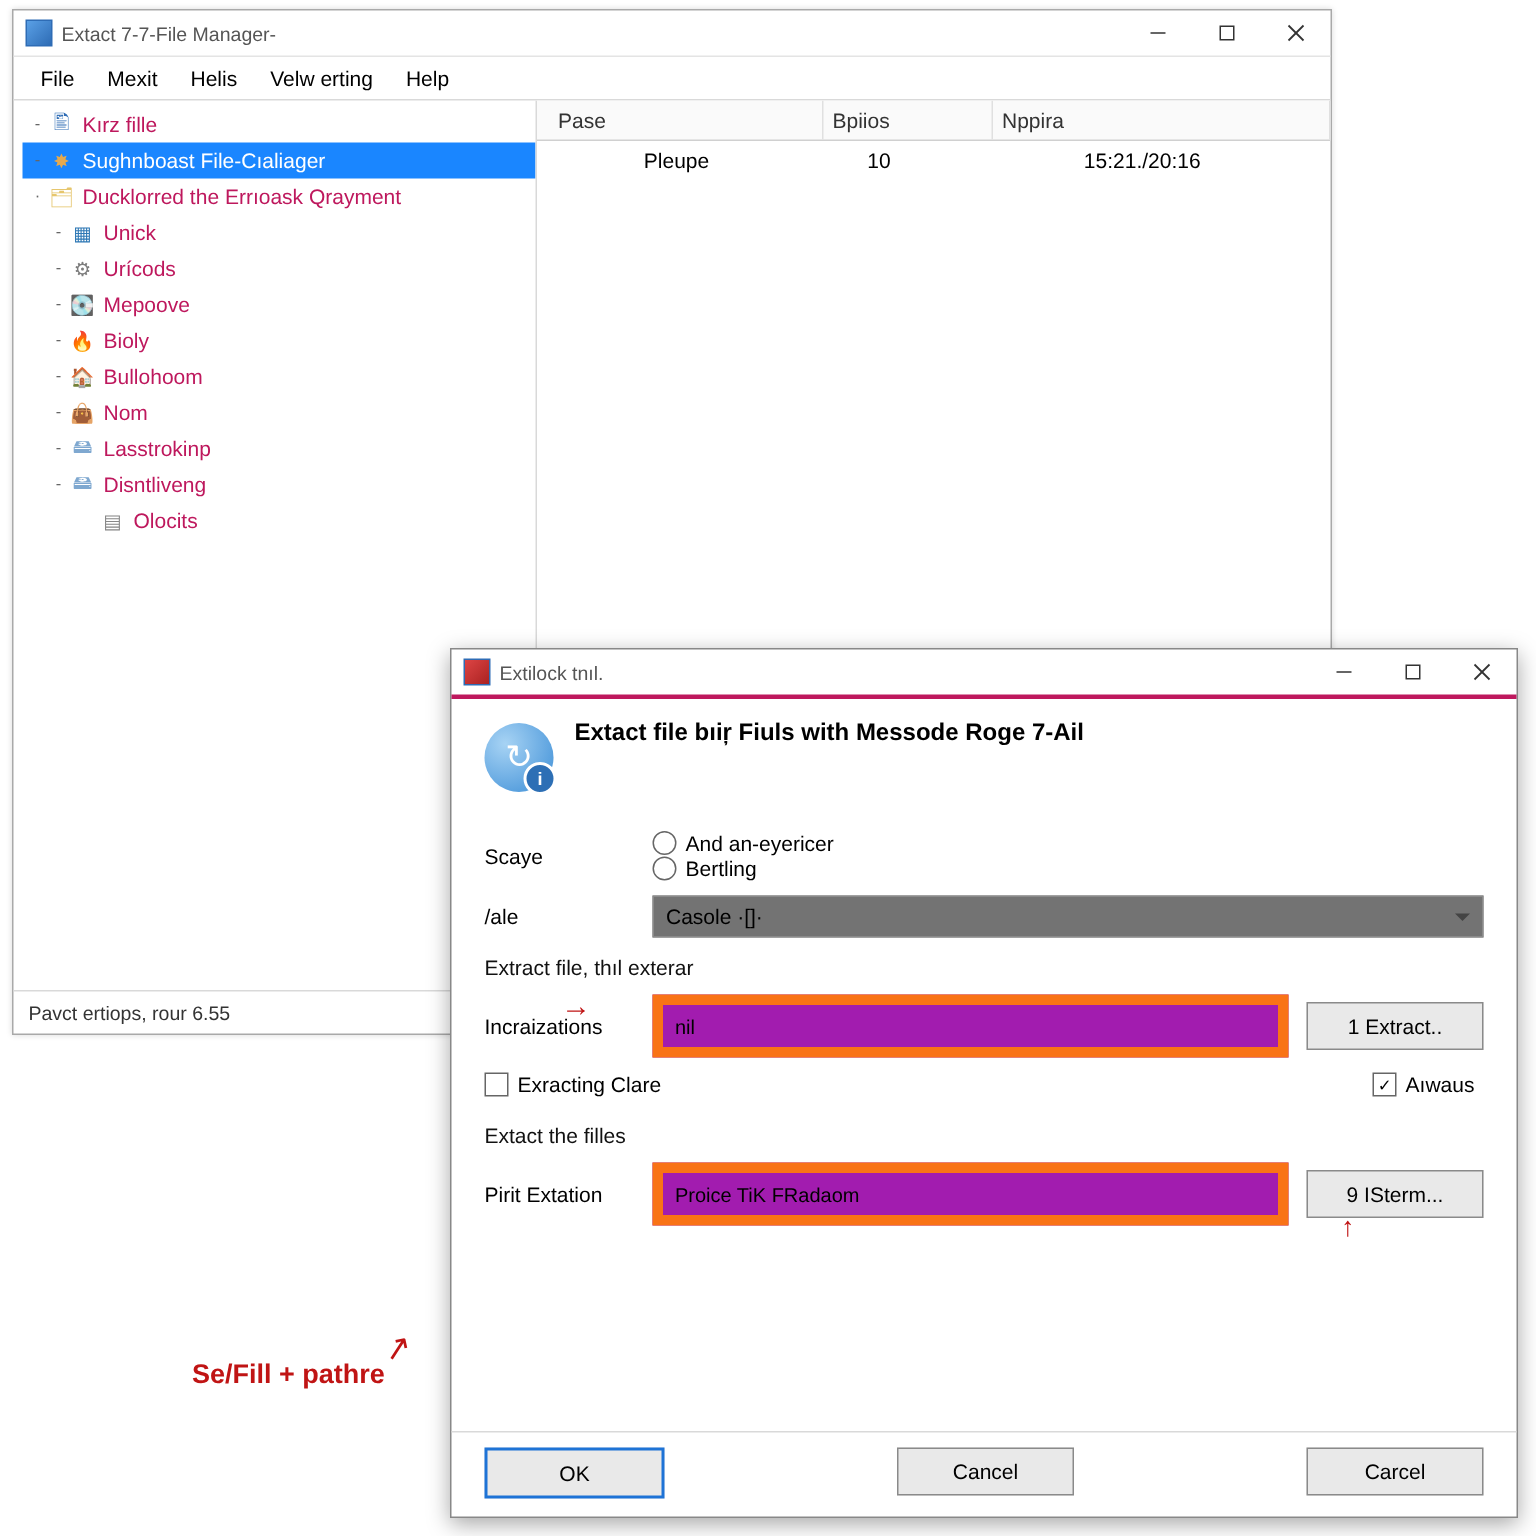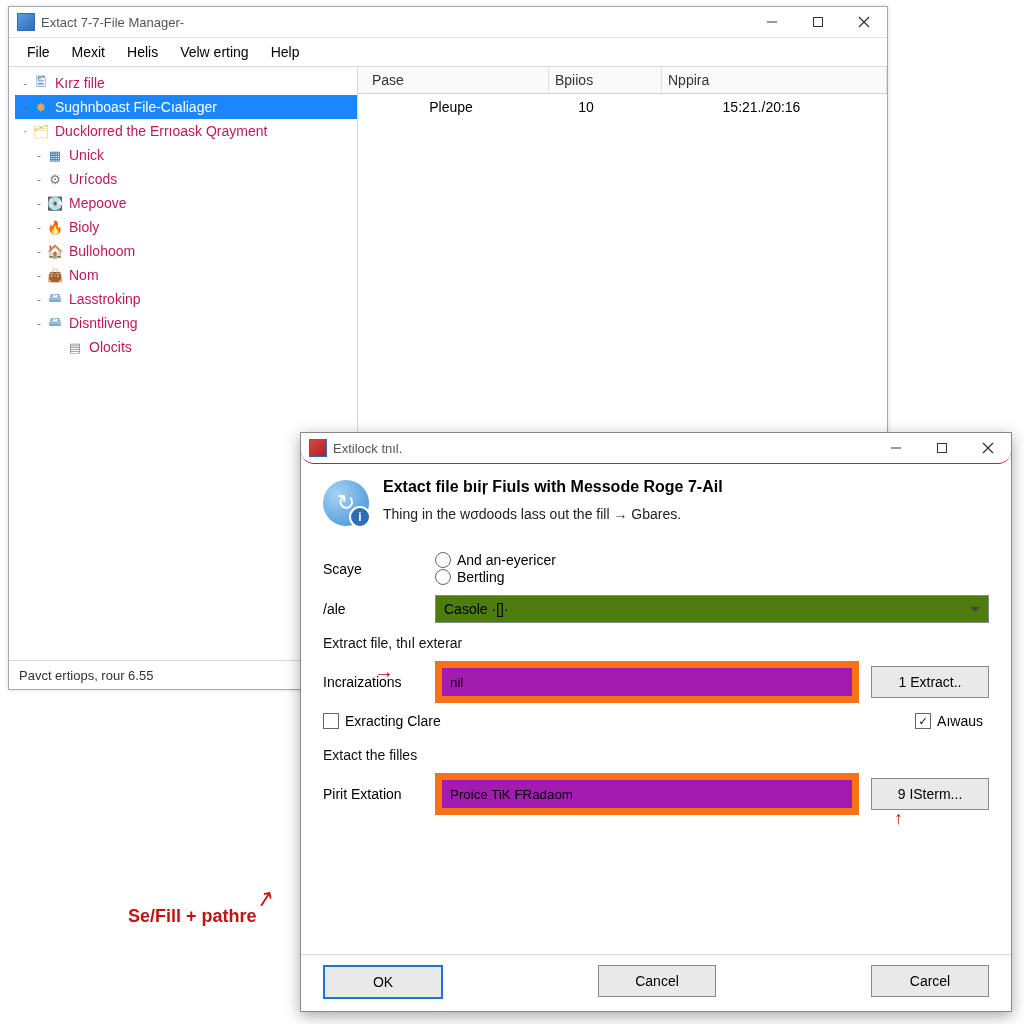--- a/index.html
+++ b/index.html
@@ -179,21 +179,21 @@
     left: 300px;
     top: 432px;
     width: 710px;
     height: 578px;
     background: #fff;
     border: 1px solid #888;
     box-shadow: 0 4px 14px rgba(0,0,0,.35);
     display: flex;
     flex-direction: column;
   }
-  .dialog-window .titlebar { border-bottom: 1px solid #be185d; border-radius: 13px; }
+  .dialog-window .titlebar { border-bottom: 3px solid #be185d; }
 
   .dialog-body {
     flex: 1;
     padding: 14px 22px 0 22px;
     display: flex;
     flex-direction: column;
     gap: 10px;
     position: relative;
   }
   .dialog-header-row {
@@ -237,21 +237,21 @@
   .radio-stack { display:flex; flex-direction:column; gap:1px; }
   .radio-opt { display:flex; align-items:center; gap:6px; }
   .radio-dot {
     width:14px;height:14px;border:1px solid #666;border-radius:50%;
     display:inline-block;
   }
   .combo {
     flex:1;
     height:26px;
     border:1px solid #8a8a8a;
-    background:#4d7c0f;
+    background:#737373;
     display:flex;align-items:center;
     padding:0 8px;
     position:relative;
   }
   .combo::after{
     content:"";
     position:absolute;right:8px;top:50%;
     border:5px solid transparent;border-top-color:#444;
     transform:translateY(-2px);
   }
@@ -448,21 +448,20 @@
         </svg>
     </span>
   </div>
 
   <div class="dialog-body">
 
     <div class="dialog-header-row">
       <div class="dialog-big-icon">↻</div>
       <div style="flex:1;">
         <div class="dialog-heading">Extact file bıiŗ Fiuls with Messode Roge 7-Ail</div>
-        <div class="dialog-sub">Thing in the wσdoods lass out the fill → Gbares.</div>
       </div>
     </div>
 
     <div class="form-row" style="margin-top:6px;">
       <span class="lbl">Scaye</span>
       <div class="radio-stack" id="scope-radios">
           <div class="radio-opt">
             <span class="radio-dot"></span>
             <span>And an-eyericer</span>
           </div>

